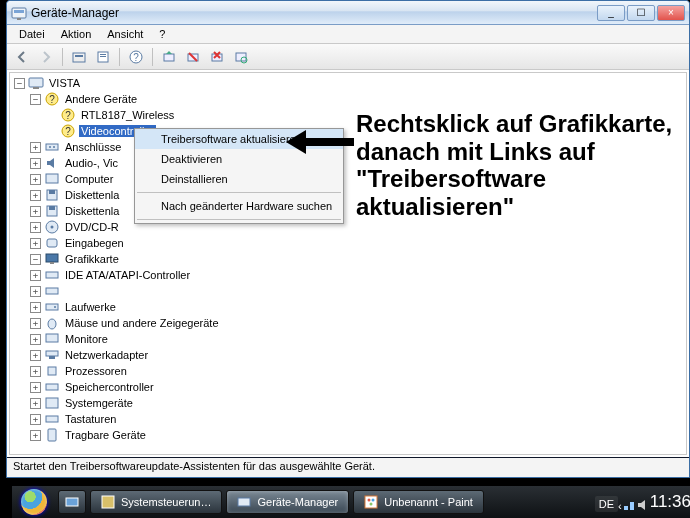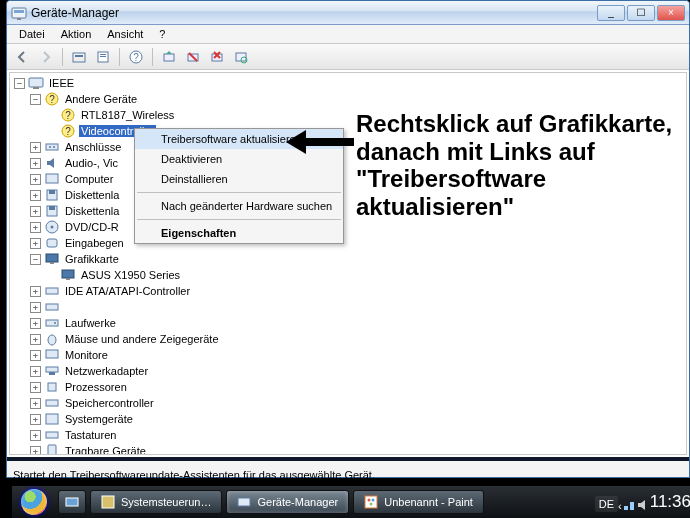--- a/index.html
+++ b/index.html
@@ -25,21 +25,21 @@
   .expander { width:11px; height:11px; border:1px solid #8a8a8a; display:inline-flex; align-items:center; justify-content:center; font-size:9px; line-height:1; font-family:monospace; color:#555; margin-right:3px; background:#fff;}
   .noexp { width:11px; height:11px; display:inline-block; margin-right:3px;}
   .nicon { width:16px; height:16px; margin-right:3px; display:inline-flex; align-items:center; justify-content:center;}
   .label { padding:0 2px;}
   .label.sel { background:#316ac5; color:#fff;}
   
   .d0 { padding-left:4px;}
   .d1 { padding-left:20px;}
   .d2 { padding-left:36px;}
   
-  .status { height:20px; border-top:4px solid #0f172a; padding:8px 6px; font-size:11px; background:#f4f4f4;}
+  .status { height:20px; border-top:1px solid #0f172a; padding:2px 6px; font-size:11px; background:#f4f4f4;}
   
   .annotation { position:absolute; left:356px; top:110px; font-family:Arial, sans-serif; font-size:24px; font-weight:700; line-height:1.15; color:#000;}
   .arrow { position:absolute; left:286px; top:128px; pointer-events:none;}
   
   .ctxmenu { position:absolute; left:134px; top:128px; width:210px; background:#f5f5f5; border:1px solid #979797; box-shadow:2px 2px 4px rgba(0,0,0,.25);}
   .ctxitem { height:20px; display:flex; align-items:center; padding:0 10px 0 26px; font-size:11px; cursor:default;}
   .ctxitem.hl { background:#d4e6f7;}
   .ctxsep { height:1px; background:#c0c0c0; margin:3px 2px;}
   .ctxitem.bold { font-weight:bold;}
   
@@ -143,21 +143,21 @@
 
   <div class="pane">
     <div class="row d0">
         <span class="expander">−</span>
         <span class="nicon">
           <svg width="16" height="16">
             <rect x="1" y="3" width="14" height="9" rx="1" fill="#e0eaf5" stroke="#5a7ba3"></rect>
             <rect x="5" y="12" width="6" height="2" fill="#888"></rect>
           </svg>
         </span>
-        <span class="label">IEEE</span>
+        <span class="label">VISTA</span>
       </div>
 
     <div class="row d1">
         <span class="expander">−</span>
         <span class="nicon">
           <svg width="16" height="16">
             <circle cx="8" cy="8" r="6" fill="#ffec8b" stroke="#c9a200"></circle>
             <text x="8" y="12" font-size="10" text-anchor="middle" fill="#333">?</text>
           </svg>
         </span>
@@ -255,30 +255,20 @@
 
     <div class="row d1">
         <span class="expander">−</span>
         <span class="nicon">
           <svg width="16" height="16">
             <rect x="2" y="3" width="12" height="8" fill="#4a78a8" stroke="#2a4a6a"></rect>
             <rect x="6" y="11" width="4" height="2" fill="#888"></rect>
           </svg>
         </span>
         <span class="label">Grafikkarte</span>
-      </div>
-    <div class="row d2">
-        <span class="noexp"></span>
-        <span class="nicon">
-          <svg width="16" height="16">
-            <rect x="2" y="3" width="12" height="8" fill="#4a78a8" stroke="#2a4a6a"></rect>
-            <rect x="6" y="11" width="4" height="2" fill="#888"></rect>
-          </svg>
-        </span>
-        <span class="label">ASUS X1950 Series</span>
       </div>
 
     <div class="row d1">
         <span class="expander">+</span>
         <span class="nicon">
           <svg width="16" height="16">
             <rect x="2" y="5" width="12" height="6" fill="#e0eaf5" stroke="#5a7ba3"></rect>
           </svg>
         </span>
         <span class="label">IDE ATA/ATAPI-Controller</span>
@@ -380,21 +370,20 @@
   <div class="status">Startet den Treibersoftwareupdate-Assistenten für das ausgewählte Gerät.</div>
 </div>
 
 <div class="ctxmenu">
   <div class="ctxitem hl">Treibersoftware aktualisieren...</div>
   <div class="ctxitem">Deaktivieren</div>
   <div class="ctxitem">Deinstallieren</div>
   <div class="ctxsep"></div>
   <div class="ctxitem">Nach geänderter Hardware suchen</div>
   <div class="ctxsep"></div>
-  <div class="ctxitem bold">Eigenschaften</div>
 </div>
 
 <svg class="arrow" width="70" height="28">
   <line x1="68" y1="14" x2="12" y2="14" stroke="#000" stroke-width="8"></line>
   <polygon points="0,14 20,2 20,26" fill="#000"></polygon>
 </svg>
 
 <div class="annotation">Rechtsklick auf Grafikkarte, danach mit Links auf "Treibersoftware aktualisieren"</div>
 
 <div class="taskbar">

